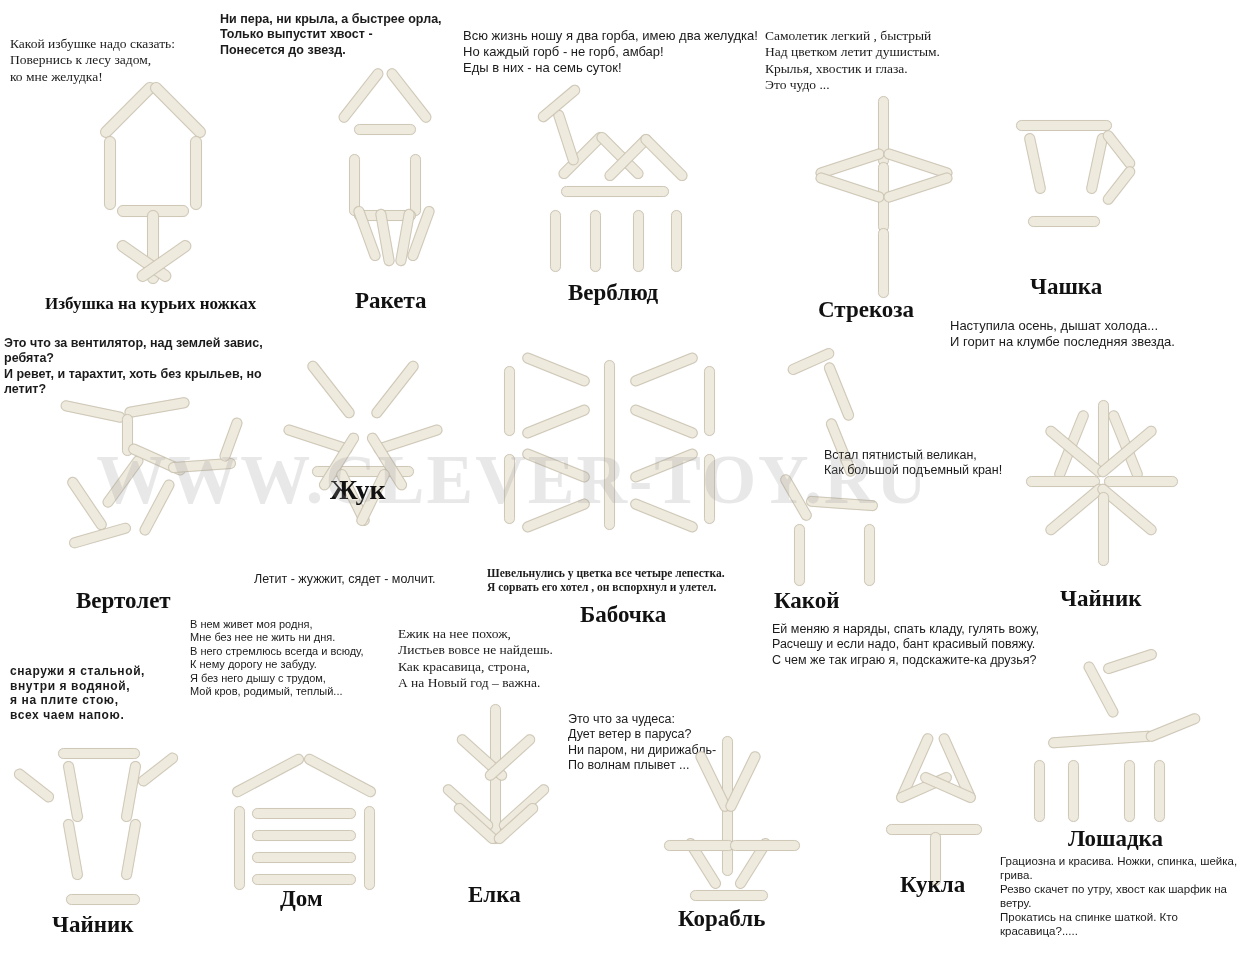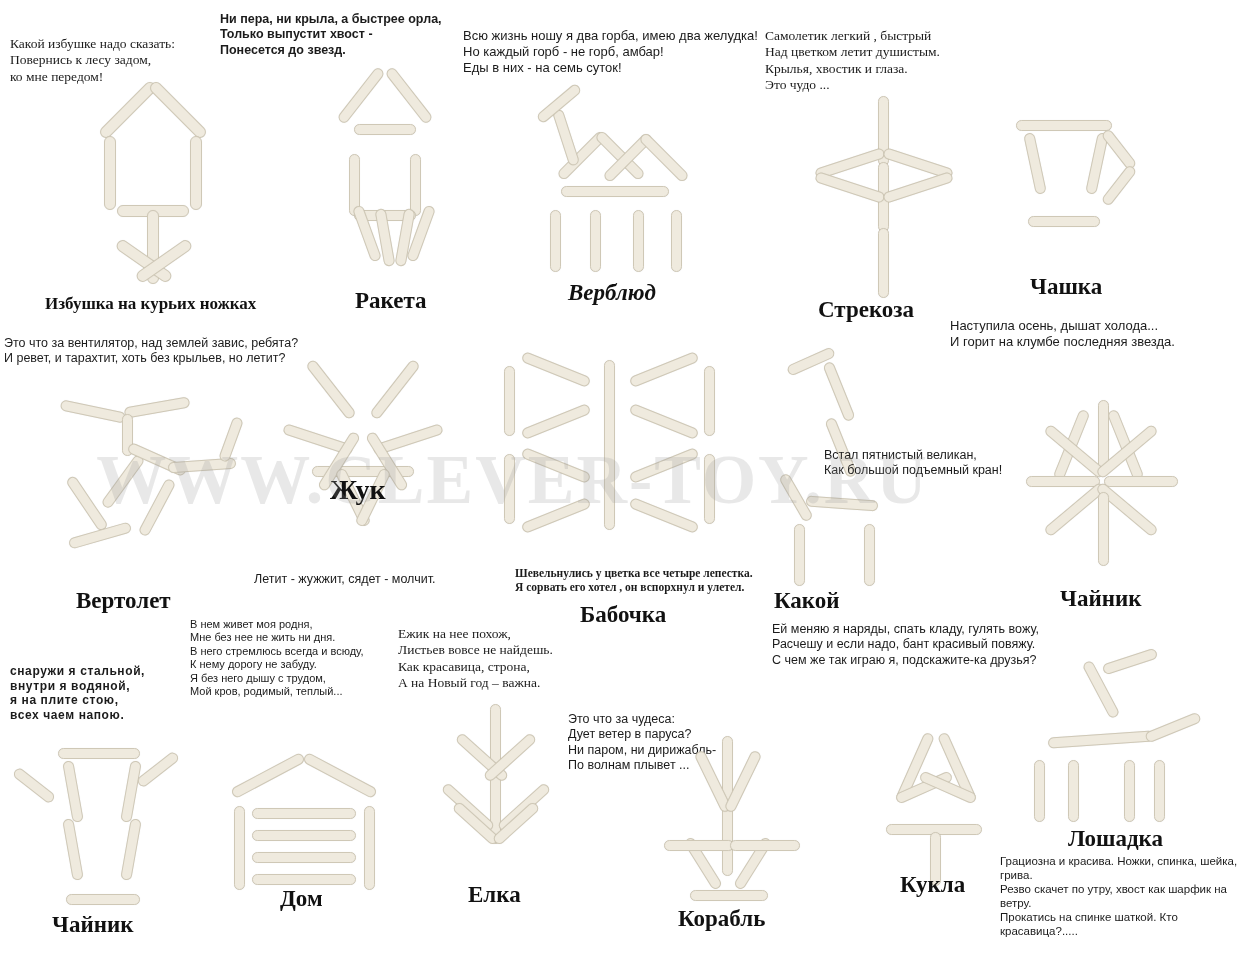--- a/index.html
+++ b/index.html
@@ -55,21 +55,21 @@
     white-space:nowrap;
   }
 </style>
 </head>
 <body>
 
 <div id="sheet">
 
   <div class="riddle serif" style="left:10px; top:36px; width:210px; font-size:13.5px;">Какой избушке надо сказать:
 Повернись к лесу задом,
-ко мне передом!</div>
+ко мне желудка!</div>
   <div class="fig" style="left:95px; top:60px; width:120px; height:230px;">
     <div class="stick" style="left:-4px; top:44px; width:74px; height:12px; transform:rotate(-45deg);"></div>
     <div class="stick" style="left:46px; top:44px; width:74px; height:12px; transform:rotate(45deg);"></div>
     <div class="stick" style="left:9px; top:76px; width:12px; height:74px;"></div>
     <div class="stick" style="left:95px; top:76px; width:12px; height:74px;"></div>
     <div class="stick" style="left:22px; top:145px; width:72px; height:12px;"></div>
     <div class="stick" style="left:52px; top:150px; width:12px; height:74px;"></div>
     <div class="stick" style="left:17px; top:195px; width:64px; height:12px; transform:rotate(35deg);"></div>
     <div class="stick" style="left:37px; top:195px; width:64px; height:12px; transform:rotate(-35deg);"></div>
   </div>
@@ -101,21 +101,21 @@
     <div class="stick" style="left:52px; top:62px; width:62px; height:11px; transform:rotate(-45deg);"></div>
     <div class="stick" style="left:88px; top:62px; width:62px; height:11px; transform:rotate(45deg);"></div>
     <div class="stick" style="left:16px; top:96px; width:108px; height:11px;"></div>
     <div class="stick" style="left:5px; top:120px; width:11px; height:62px;"></div>
     <div class="stick" style="left:45px; top:120px; width:11px; height:62px;"></div>
     <div class="stick" style="left:88px; top:120px; width:11px; height:62px;"></div>
     <div class="stick" style="left:126px; top:120px; width:11px; height:62px;"></div>
     <div class="stick" style="left:-8px; top:42px; width:58px; height:11px; transform:rotate(72deg);"></div>
     <div class="stick" style="left:-12px; top:8px; width:52px; height:11px; transform:rotate(-40deg);"></div>
   </div>
-  <div class="caption serif" style="left:568px; top:280px; font-size:23px;font-style:italic;">Верблюд</div>
+  <div class="caption serif" style="left:568px; top:280px; font-size:23px;">Верблюд</div>
 
   <div class="riddle serif" style="left:765px; top:28px; width:250px; font-size:13.5px;">Самолетик легкий , быстрый
 Над цветком летит душистым.
 Крылья, хвостик и глаза.
 Это чудо ...</div>
   <div class="fig" style="left:790px; top:90px; width:190px; height:200px;">
     <div class="stick" style="left:88px; top:6px; width:11px; height:70px;"></div>
     <div class="stick" style="left:88px; top:72px; width:11px; height:70px;"></div>
     <div class="stick" style="left:88px; top:138px; width:11px; height:70px;"></div>
     <div class="stick" style="left:24px; top:68px; width:72px; height:11px; transform:rotate(-18deg);"></div>
@@ -128,21 +128,21 @@
   <div class="fig" style="left:1008px; top:112px; width:130px; height:160px;">
     <div class="stick" style="left:8px; top:8px; width:96px; height:11px;"></div>
     <div class="stick" style="left:-4px; top:46px; width:62px; height:11px; transform:rotate(78deg);"></div>
     <div class="stick" style="left:58px; top:46px; width:62px; height:11px; transform:rotate(102deg);"></div>
     <div class="stick" style="left:20px; top:104px; width:72px; height:11px;"></div>
     <div class="stick" style="left:88px; top:32px; width:46px; height:11px; transform:rotate(52deg);"></div>
     <div class="stick" style="left:88px; top:68px; width:46px; height:11px; transform:rotate(-52deg);"></div>
   </div>
   <div class="caption serif" style="left:1030px; top:274px; font-size:23px;">Чашка</div>
 
-  <div class="riddle sans" style="left:4px; top:336px; width:300px; font-size:12.5px; font-weight:normal;">Это что за вентилятор, над землей завис, ребята?
+  <div class="riddle sans" style="left:4px; top:336px; width:300px; font-size:12.5px; font-weight:bold;">Это что за вентилятор, над землей завис, ребята?
 И ревет, и тарахтит, хоть без крыльев, но летит?</div>
   <div class="fig" style="left:58px; top:390px; width:180px; height:190px;">
     <div class="stick" style="left:2px; top:16px; width:66px; height:11px; transform:rotate(12deg);"></div>
     <div class="stick" style="left:66px; top:12px; width:66px; height:11px; transform:rotate(-10deg);"></div>
     <div class="stick" style="left:64px; top:24px; width:11px; height:42px;"></div>
     <div class="stick" style="left:34px; top:86px; width:62px; height:11px; transform:rotate(-54deg);"></div>
     <div class="stick" style="left:-2px; top:108px; width:62px; height:11px; transform:rotate(56deg);"></div>
     <div class="stick" style="left:10px; top:140px; width:64px; height:11px; transform:rotate(-16deg);"></div>
     <div class="stick" style="left:68px; top:112px; width:62px; height:11px; transform:rotate(-62deg);"></div>
     <div class="stick" style="left:68px; top:64px; width:62px; height:11px; transform:rotate(24deg);"></div>
@@ -173,21 +173,21 @@
     <div class="stick" style="left:204px; top:104px; width:11px; height:70px;"></div>
     <div class="stick" style="left:20px; top:14px; width:72px; height:11px; transform:rotate(22deg);"></div>
     <div class="stick" style="left:128px; top:14px; width:72px; height:11px; transform:rotate(-22deg);"></div>
     <div class="stick" style="left:20px; top:66px; width:72px; height:11px; transform:rotate(-22deg);"></div>
     <div class="stick" style="left:128px; top:66px; width:72px; height:11px; transform:rotate(22deg);"></div>
     <div class="stick" style="left:20px; top:110px; width:72px; height:11px; transform:rotate(22deg);"></div>
     <div class="stick" style="left:128px; top:110px; width:72px; height:11px; transform:rotate(-22deg);"></div>
     <div class="stick" style="left:20px; top:160px; width:72px; height:11px; transform:rotate(-22deg);"></div>
     <div class="stick" style="left:128px; top:160px; width:72px; height:11px; transform:rotate(22deg);"></div>
   </div>
-  <div class="riddle serif" style="left:515px; top:566px; width:240px; font-size:11.5px; font-weight:bold;">Шевельнулись у цветка все четыре лепестка.
+  <div class="riddle serif" style="left:487px; top:566px; width:240px; font-size:11.5px; font-weight:bold;">Шевельнулись у цветка все четыре лепестка.
 Я сорвать его хотел ,  он вспорхнул и улетел.</div>
   <div class="caption serif" style="left:580px; top:602px; font-size:23px;">Бабочка</div>
 
   <div class="fig" style="left:772px; top:348px; width:130px; height:230px;">
     <div class="stick" style="left:14px; top:8px; width:50px; height:11px; transform:rotate(-24deg);"></div>
     <div class="stick" style="left:36px; top:38px; width:62px; height:11px; transform:rotate(68deg);"></div>
     <div class="stick" style="left:38px; top:94px; width:62px; height:11px; transform:rotate(68deg);"></div>
     <div class="stick" style="left:34px; top:150px; width:72px; height:11px; transform:rotate(4deg);"></div>
     <div class="stick" style="left:22px; top:176px; width:11px; height:62px;"></div>
     <div class="stick" style="left:92px; top:176px; width:11px; height:62px;"></div>

